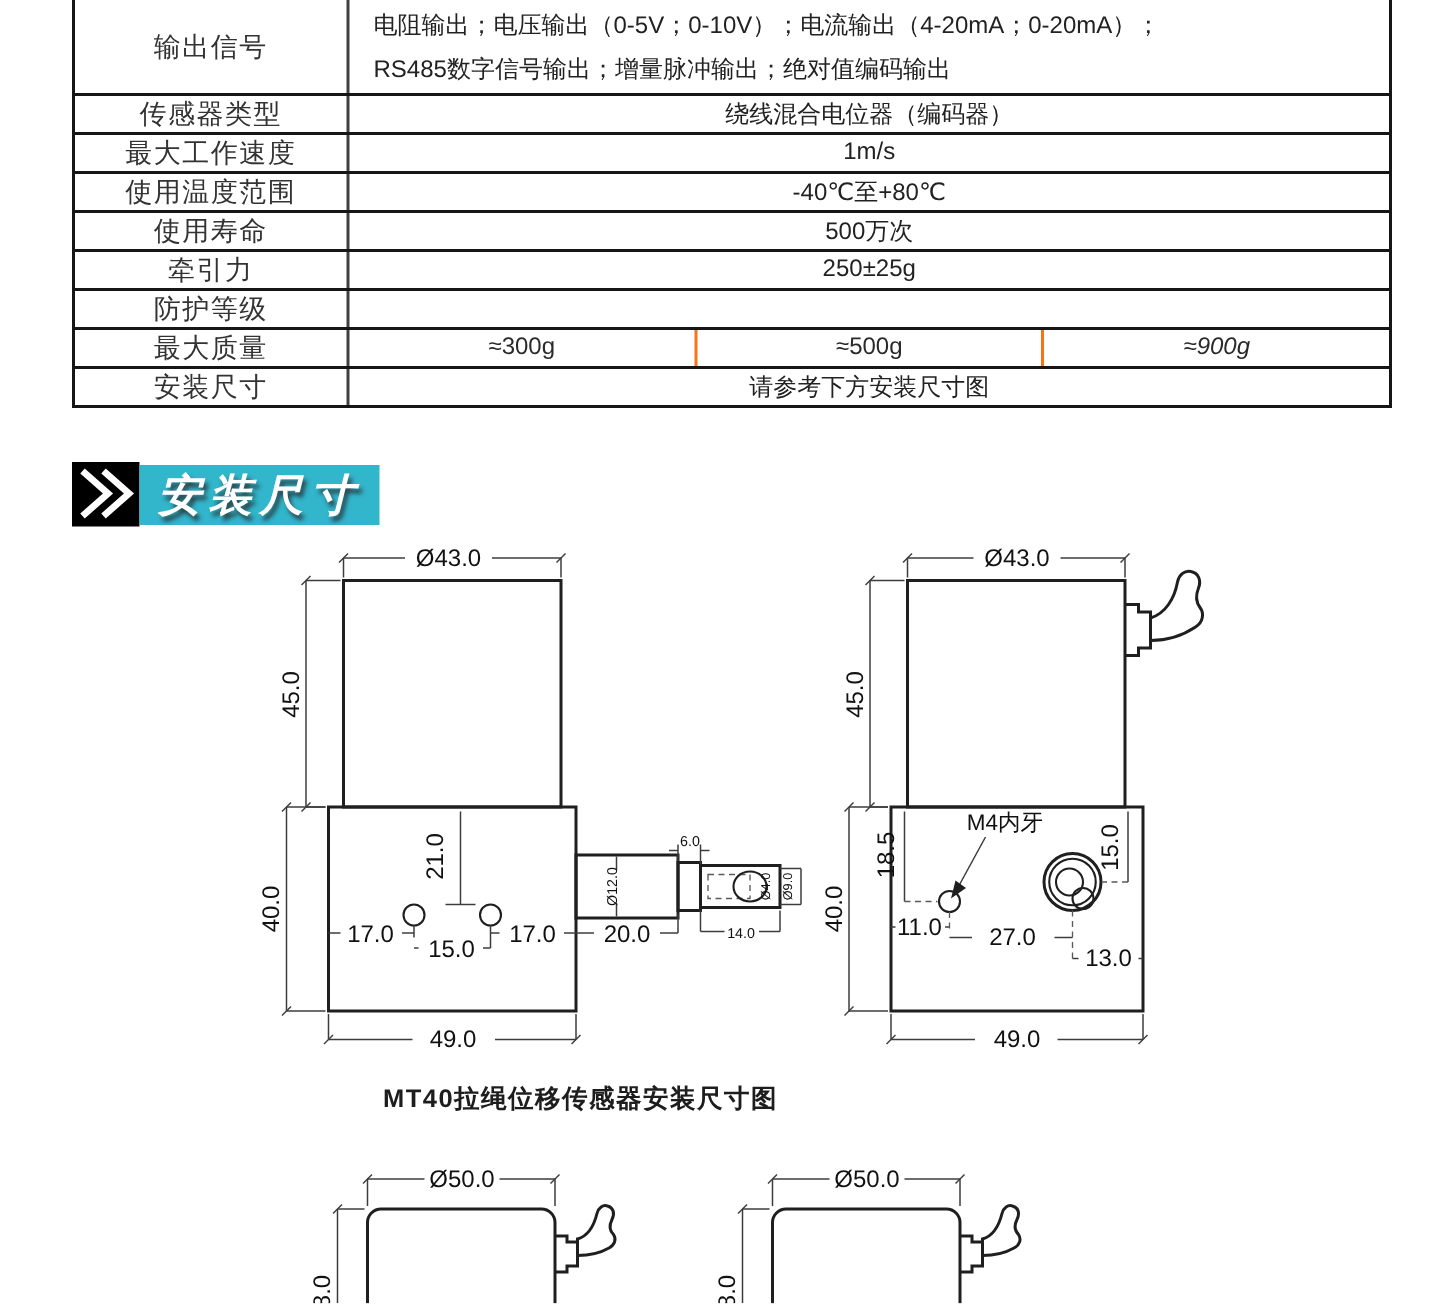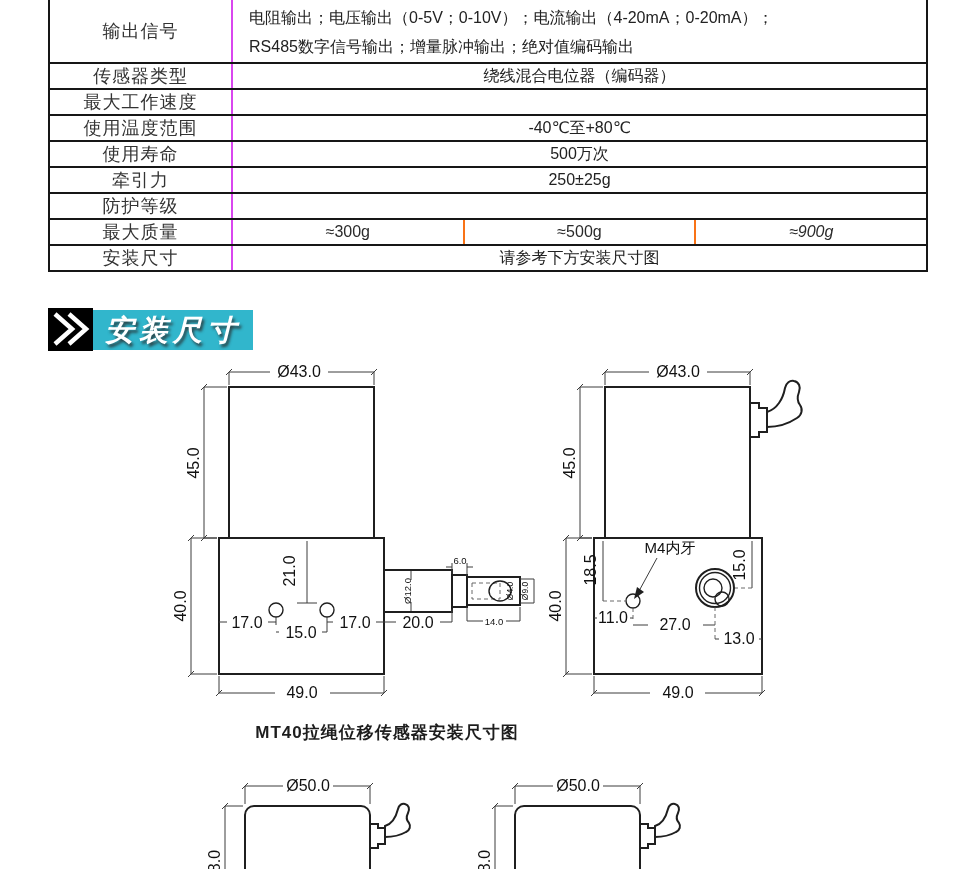--- a/index.html
+++ b/index.html
@@ -4,21 +4,21 @@
 <style>
   html,body{margin:0;padding:0;background:#ffffff;}
   .page{position:relative;width:960px;height:869px;background:#ffffff;overflow:hidden;
         font-family:"Liberation Sans","DejaVu Sans",sans-serif;color:#2a2a2a;}
 
   
   .spec{position:absolute;left:48px;top:0;width:880px;border:2px solid #161616;border-top:none;box-sizing:border-box;background:#fff;}
   .srow{display:flex;border-top:2px solid #161616;box-sizing:border-box;}
   .srow.first{border-top:none;height:62px;}
   .srow.std{height:26px;text-align:center;}
-  .slabel{width:183px;border-right:2px solid #d946ef;box-sizing:border-box;display:flex;align-items:center;justify-content:center;
+  .slabel{width:183px;border-right:2px solid #404040;box-sizing:border-box;display:flex;align-items:center;justify-content:center;
           font-size:18px;color:#333;letter-spacing:1px;}
   .sval{flex:1;display:flex;align-items:center;justify-content:center;font-size:16px;color:#222;}
   .sval.multiline{flex-direction:column;align-items:flex-start;justify-content:flex-start;padding:3px 0 12px 16px;}
   .sval.multiline .vline{line-height:29px;white-space:nowrap;}
   .sval3{flex:1;display:flex;align-items:center;justify-content:center;font-size:16px;border-right:2px solid #f97316;box-sizing:border-box;}
   .sval3:last-child{border-right:none;font-style:italic;}
   .top-remnant{position:absolute;left:48px;top:0;width:338px;height:3px;background:#1b1b1b;}
 
   
   .banner-black{position:absolute;left:48px;top:308px;width:45px;height:43px;background:#000;}
@@ -56,20 +56,21 @@
         <div class="vline">RS485数字信号输出；增量脉冲输出；绝对值编码输出</div>
       </div>
     </div>
 
     <div class="srow std">
       <div class="slabel">传感器类型</div>
       <div class="sval">绕线混合电位器（编码器）</div>
     </div>
     <div class="srow std">
       <div class="slabel">最大工作速度</div>
+      <div class="sval">1m/s</div>
     </div>
     <div class="srow std">
       <div class="slabel">使用温度范围</div>
       <div class="sval">-40℃至+80℃</div>
     </div>
     <div class="srow std">
       <div class="slabel">使用寿命</div>
       <div class="sval">500万次</div>
     </div>
     <div class="srow std">

